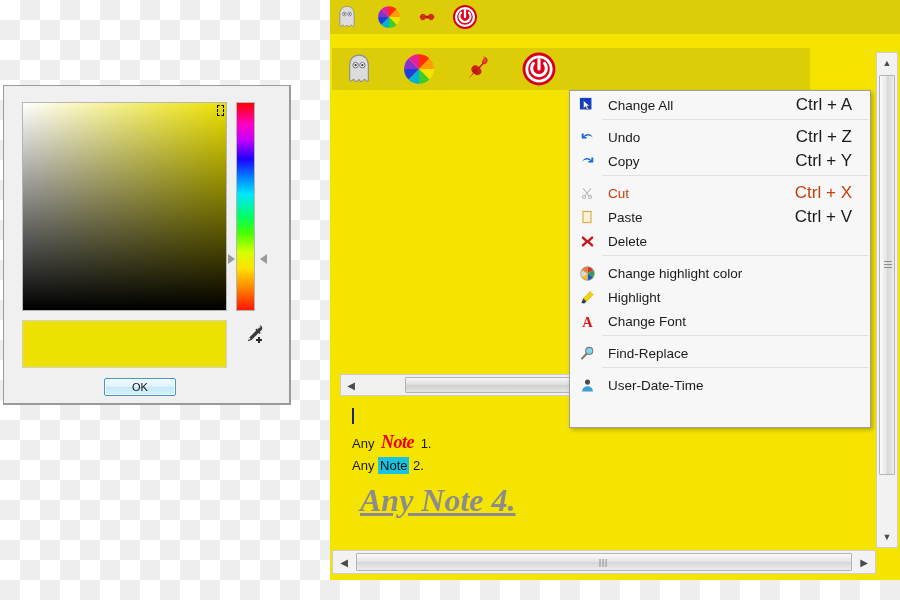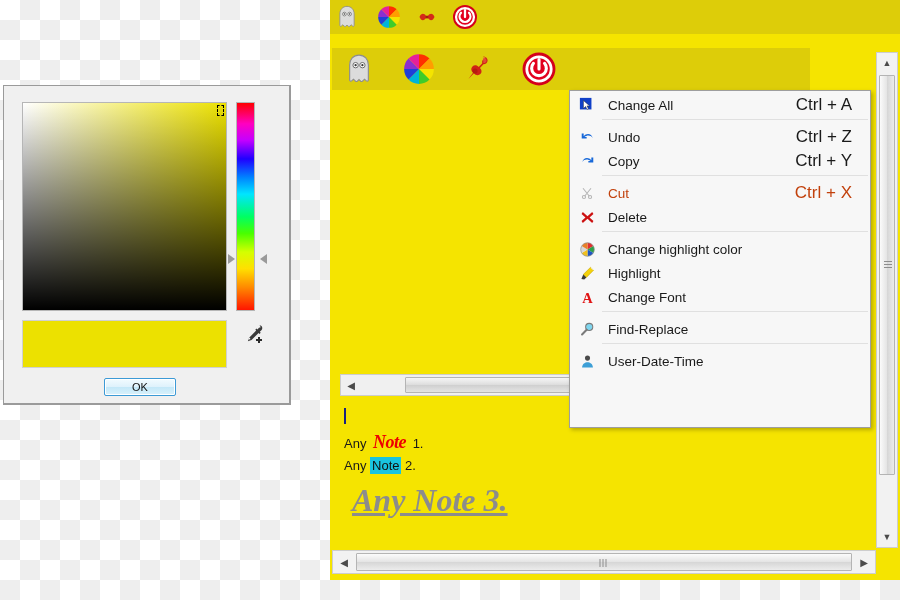--- a/index.html
+++ b/index.html
@@ -144,21 +144,21 @@
   }
   #inner-hthumb {
     height: 16px; width: 310px;
     margin-left: 44px;
     background: linear-gradient(to bottom, #f6f6f6, #dcdcdc 50%, #cfcfcf 51%, #e4e4e4);
     border: 1px solid #b4b4b4;
     border-radius: 1px;
   }
 
   
-  #note-text { position: absolute; left: 12px; top: 408px; width: 520px; }
+  #note-text { position: absolute; left: 20px; top: 408px; width: 520px; }
   #caret {
     position: absolute; left: 2px; top: 0px;
     width: 2px; height: 16px; background: #1a237e;
   }
   .note-line {
     font-family: "Liberation Sans", sans-serif;
     font-size: 13px; color: #1a1a1a;
     white-space: nowrap;
     height: 24px; line-height: 24px;
     padding-left: 2px;
@@ -390,21 +390,21 @@
     </div>
 
     <div id="note-text">
       <div id="caret"></div>
       <div class="note-line" style="margin-top:22px;">
         <span>Any </span><span class="note-red">Note</span><span> 1.</span>
       </div>
       <div class="note-line">
         <span>Any </span><span class="note-hl">Note</span><span> 2.</span>
       </div>
-      <div class="note-big">Any Note 3.</div>
+      <div class="note-big">Any Note 4.</div>
     </div>
 
     <div id="v-scroll">
       <span class="vsb-arrow" id="v-up" style="font-size:9px;color:#4b4b4b;">▲</span>
       <div id="v-thumb">
         <div id="v-grip">
           <i></i>
             <i></i>
             <i></i>
         </div>
@@ -470,20 +470,30 @@
           <path d="M5 4 L13 14 M15 4 L7 14" stroke="#b5b5b5" stroke-width="1.3" fill="none"></path>
           <circle cx="6.2" cy="15" r="2" fill="none" stroke="#b5b5b5" stroke-width="1.3"></circle>
           <circle cx="13.8" cy="15" r="2" fill="none" stroke="#b5b5b5" stroke-width="1.3"></circle>
         </svg>
       </span>
       <span class="mi-label">Cut</span>
       <span class="mi-accel">Ctrl + X</span>
     </div>
 
 
+    <div class="menu-item">
+      <span class="mi-icon">
+        <svg viewBox="0 0 20 20" width="16" height="16">
+          <rect x="5" y="3" width="10" height="14" fill="#fdf3d6" stroke="#d99a20" stroke-width="1.2"></rect>
+          <path d="M12 17 L15 14 L15 17 Z" fill="#e8c271"></path>
+        </svg>
+      </span>
+      <span class="mi-label">Paste</span>
+      <span class="mi-accel">Ctrl + V</span>
+    </div>
 
     <div class="menu-item">
       <span class="mi-icon">
         <svg viewBox="0 0 20 20" width="17" height="17">
           <path d="M4.5 3.5 L10 8.4 L15.5 3.5 L17 6 L12.4 10 L17 14 L15.5 16.5 L10 11.6 L4.5 16.5 L3 14 L7.6 10 L3 6 Z" fill="#cc1111"></path>
         </svg>
       </span>
       <span class="mi-label">Delete</span>
       <span class="mi-accel"></span>
     </div>

